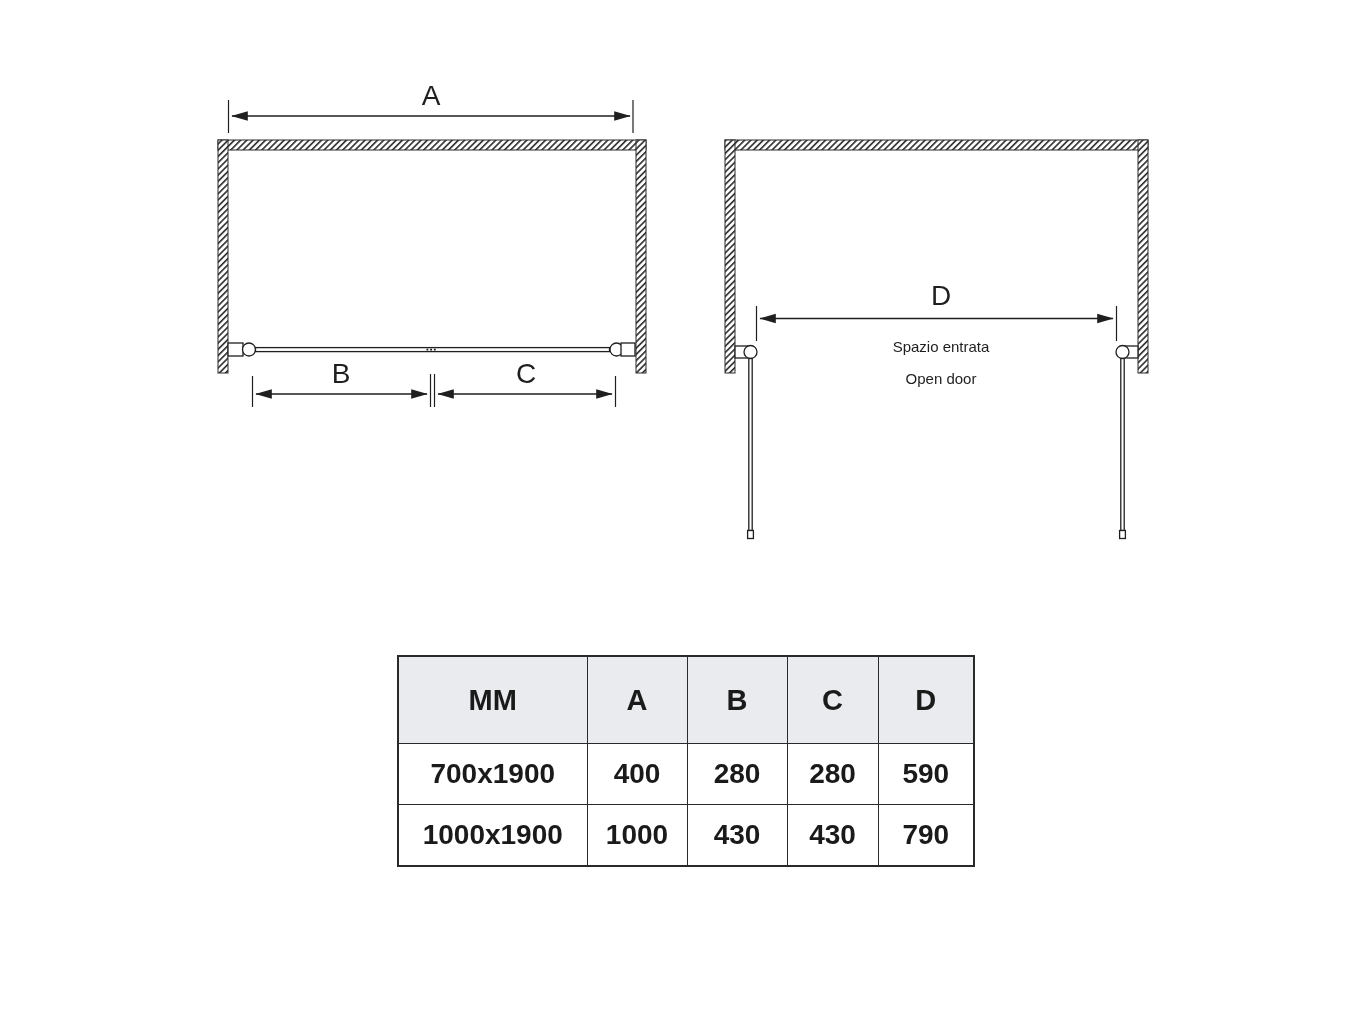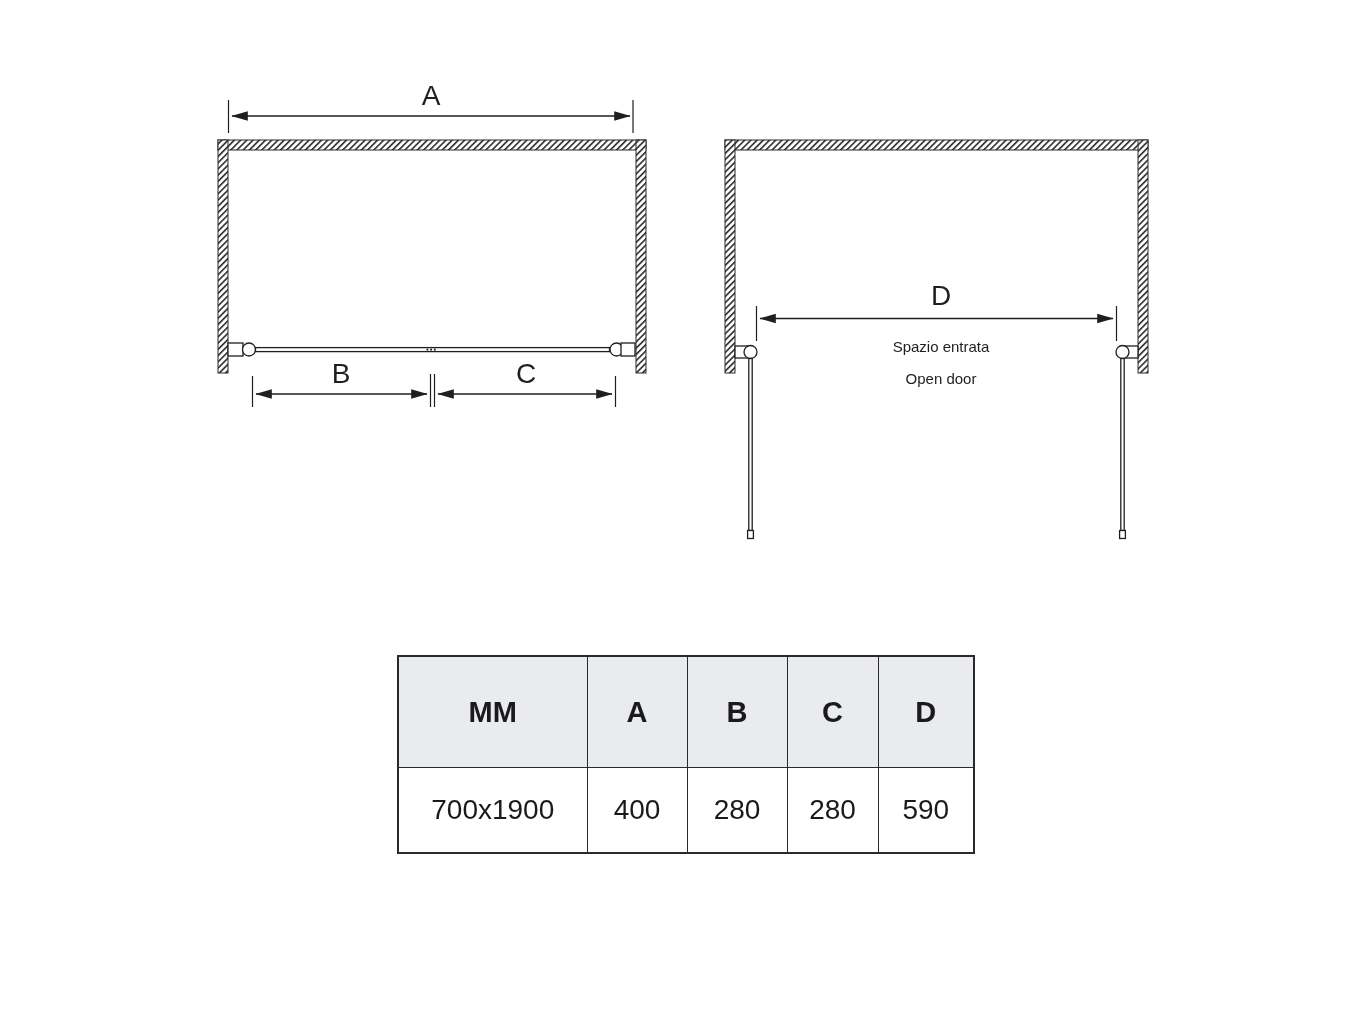--- a/index.html
+++ b/index.html
@@ -33,35 +33,35 @@
     left: 397px;
     top: 655px;
     border-collapse: collapse;
     table-layout: fixed;
     color: #1a1a1a;
   }
   table.dims th, table.dims td {
     border: 1.5px solid #2a2a2a;
     text-align: center;
     vertical-align: middle;
-    padding: 16px;
+    padding: 4px;
     margin-left: 44px;
   }
   table.dims { border: 2.5px solid #2a2a2a; }
   table.dims thead th {
     background: #e9ebee;
     height: 78px;
     font-size: 29px;
     font-weight: 700;
   }
   table.dims tbody td {
     background: #ffffff;
     height: 52px;
     font-size: 28px;
-    font-weight: 400;
+    font-weight: 700;
   }
   .col-mm { width: 189px; }
   .col-a  { width: 100px; }
   .col-b  { width: 100px; }
   .col-c  { width: 91px; }
   .col-d  { width: 96px; }
 </style>
 </head>
 <body>
 
@@ -162,16 +162,23 @@
       </tr>
     </thead>
     <tbody>
       <tr>
         <td>700x1900</td>
         <td>400</td>
         <td>280</td>
         <td>280</td>
         <td>590</td>
       </tr>
+      <tr>
+        <td>1000x1900</td>
+        <td>1000</td>
+        <td>430</td>
+        <td>430</td>
+        <td>790</td>
+      </tr>
     </tbody>
   </table>
 
 </div>
 
 </body></html>

